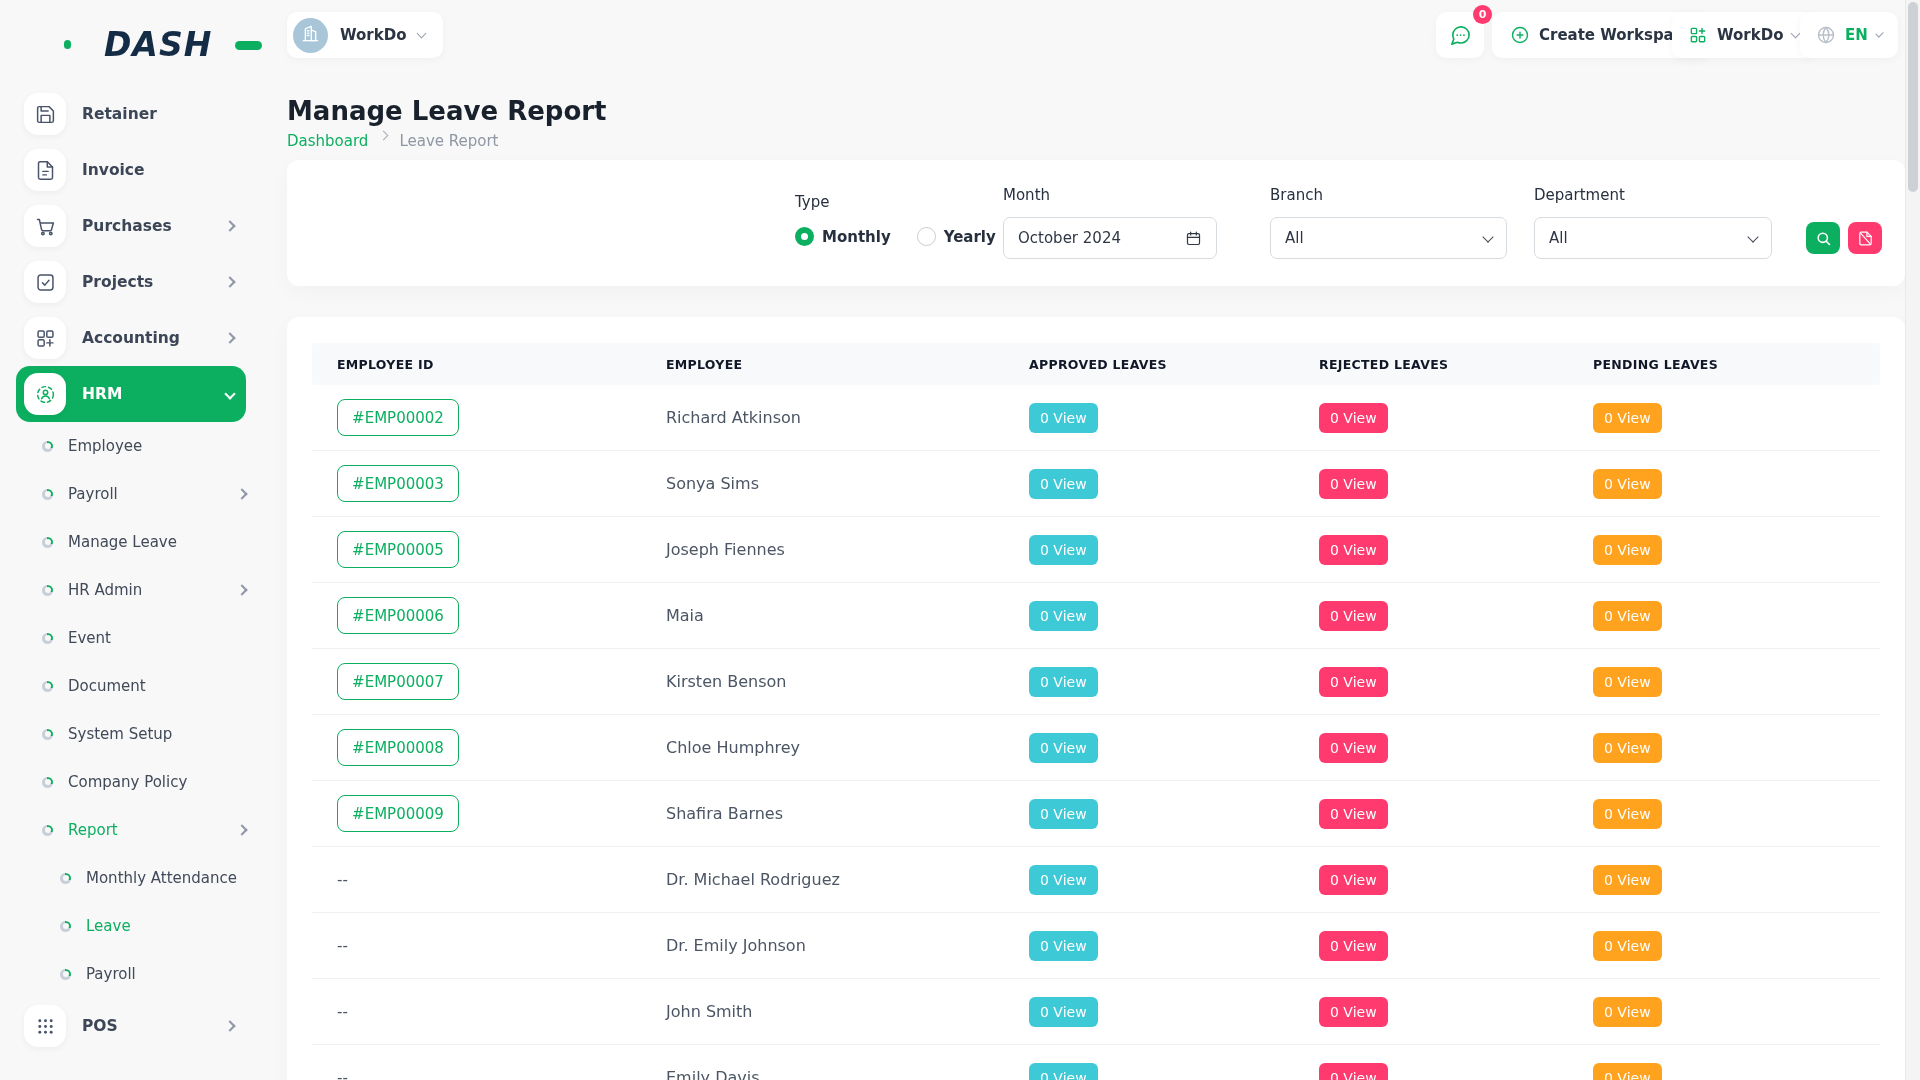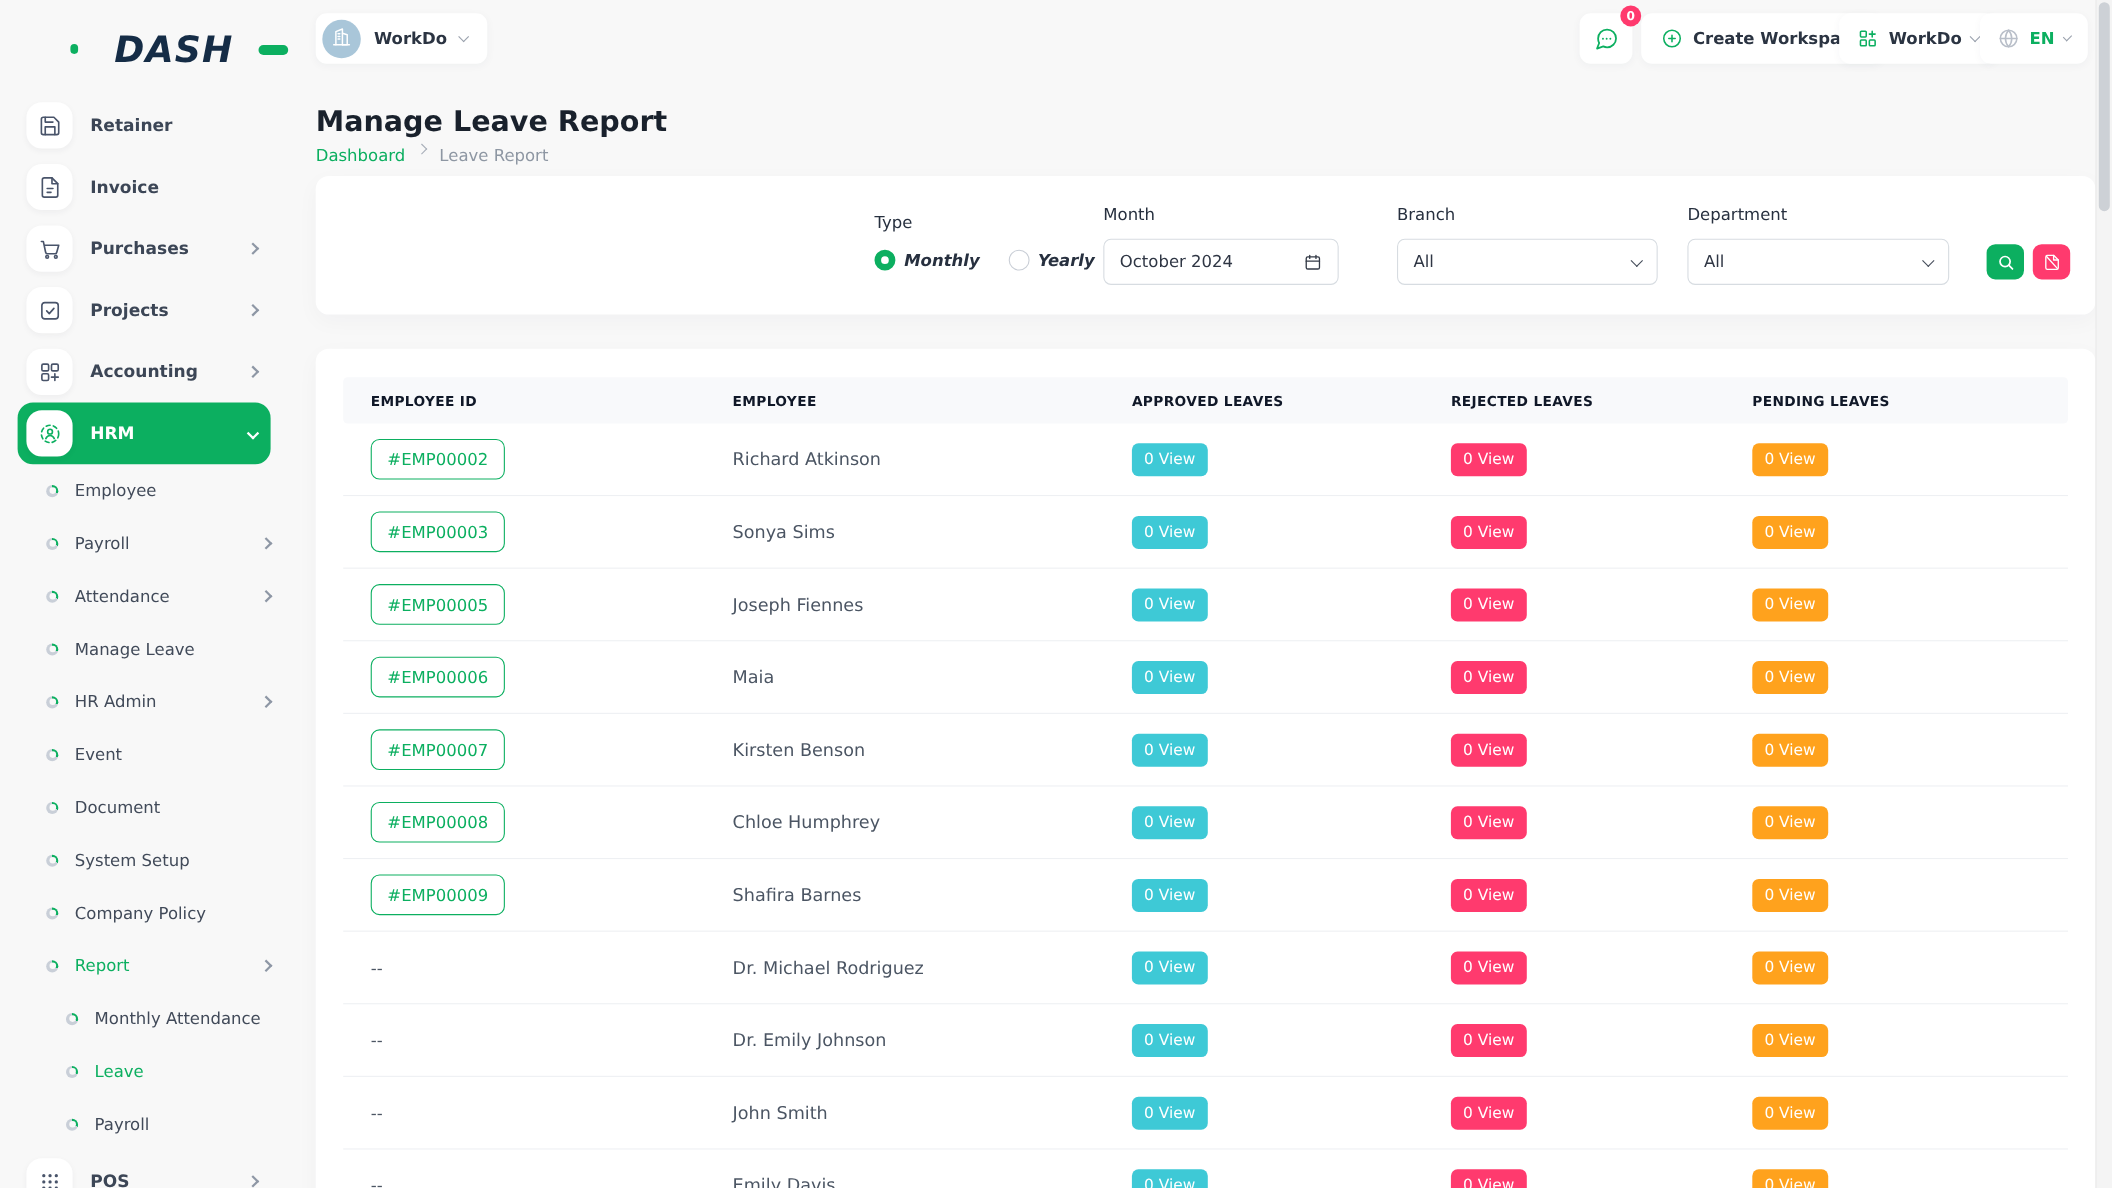--- a/index.html
+++ b/index.html
@@ -60,21 +60,21 @@
   .breadcrumb .bc-home { color:var(--primary); cursor:pointer; }
   .bc-sep { width:7px; height:7px; border-right:1.8px solid #a6adb8; border-bottom:1.8px solid #a6adb8; transform:rotate(-45deg); }
   .breadcrumb .bc-cur { color:#8e97a3; }
 
   
   .card { background:#fff; border-radius:12px; box-shadow:0 6px 20px rgba(35,47,68,.03); }
   .filter-card { position:absolute; left:287px; top:160px; width:1618px; height:126px; }
   .fgroup { position:absolute; }
   .flabel { font-size:15px; font-weight:500; color:#27303f; }
   .fg-type { left:508px; top:33px; }
-  .radio-row { display:flex; align-items:center; gap:26px; margin-top:16px;font-style:italic; }
+  .radio-row { display:flex; align-items:center; gap:26px; margin-top:16px; }
   .radio { display:flex; align-items:center; gap:8px; cursor:pointer; font-size:15px; font-weight:600; color:#27303f; }
   .rdot { width:19px; height:19px; border-radius:50%; }
   .rdot.checked { border:6px solid var(--primary); background:#fff; }
   .rdot.unchecked { border:1.5px solid #c9ced6; background:#fff; }
   .fcontrol { margin-top:13px; height:42px; border:1px solid #d7dce1; border-radius:7px; background:#fff;
               display:flex; align-items:center; padding:0 14px; font-size:15px; color:#2f3644; cursor:pointer; }
   .fcontrol svg { width:17px; height:17px; color:#333a46; margin-left:auto; }
   .fg-month { left:716px; top:26px; } .fg-month .fcontrol { width:214px; }
   .fg-branch { left:983px; top:26px; } .fg-branch .fcontrol { width:237px; }
   .fg-dept { left:1247px; top:26px; } .fg-dept .fcontrol { width:238px; }
@@ -182,25 +182,20 @@
           <span class="lbl">HRM</span>
           <span class="chev down"></span>
         </div>
         <div class="side-item sub">
           <span class="dot"></span>
           <span class="slbl">Employee</span>
         </div>
         <div class="side-item sub">
           <span class="dot"></span>
           <span class="slbl">Payroll</span>
-          <span class="chev right"></span>
-        </div>
-        <div class="side-item sub">
-          <span class="dot"></span>
-          <span class="slbl">Attendance</span>
           <span class="chev right"></span>
         </div>
         <div class="side-item sub">
           <span class="dot"></span>
           <span class="slbl">Manage Leave</span>
         </div>
         <div class="side-item sub">
           <span class="dot"></span>
           <span class="slbl">HR Admin</span>
           <span class="chev right"></span>

